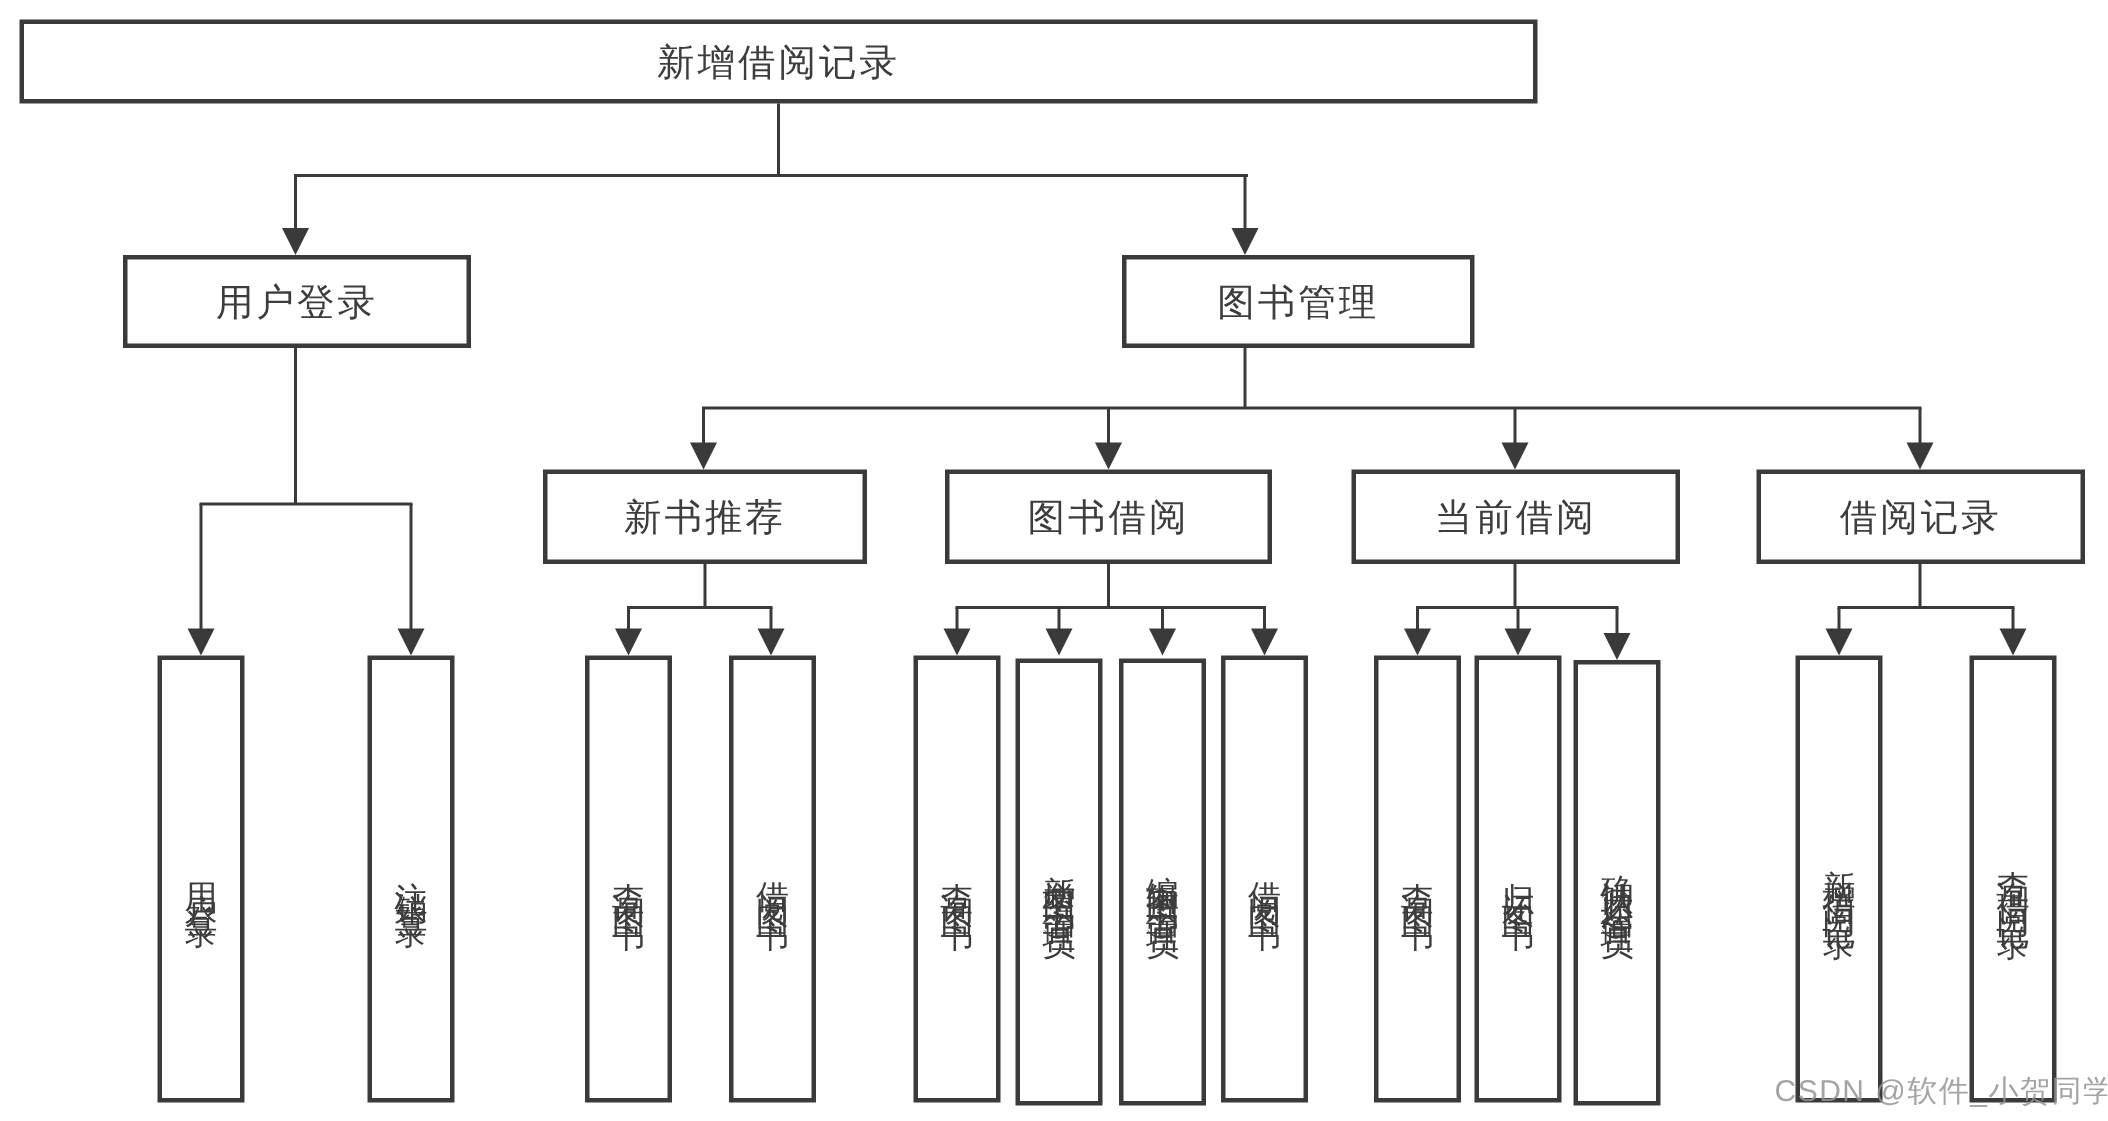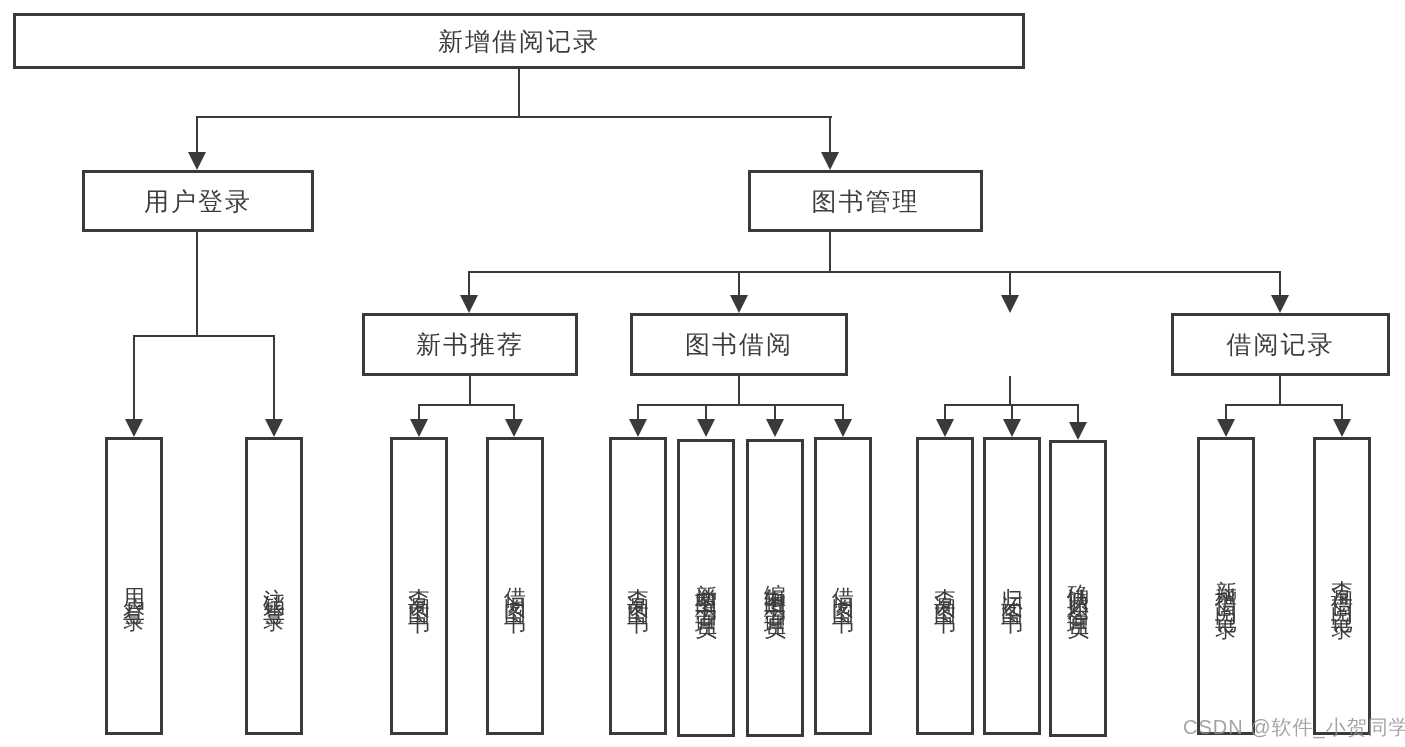--- a/index.html
+++ b/index.html
@@ -41,20 +41,23 @@
   </div>
   <div class="box" style="left:712px;top:170px;width:235px;height:62px;margin-left:36px;">
     <span class="hlabel">图书管理</span>
   </div>
 
   <div class="box" style="left:630px;top:313px;width:218px;height:63px;">
     <span class="hlabel">图书借阅</span>
   </div>
   <div class="box" style="left:362px;top:313px;width:216px;height:63px;">
     <span class="hlabel">新书推荐</span>
+  </div>
+  <div class="box" style="left:901px;top:313px;width:219px;height:63px;">
+    <span class="hlabel">当前借阅</span>
   </div>
   <div class="box" style="left:1171px;top:313px;width:219px;height:63px;">
     <span class="hlabel">借阅记录</span>
   </div>
 
   <div class="box vbox" style="left:105px;top:437px;width:58px;height:298px;">
     <span class="vlabel">用户登录</span>
   </div>
   <div class="box vbox" style="left:245px;top:437px;width:58px;height:298px;">
     <span class="vlabel">注销登录</span>

